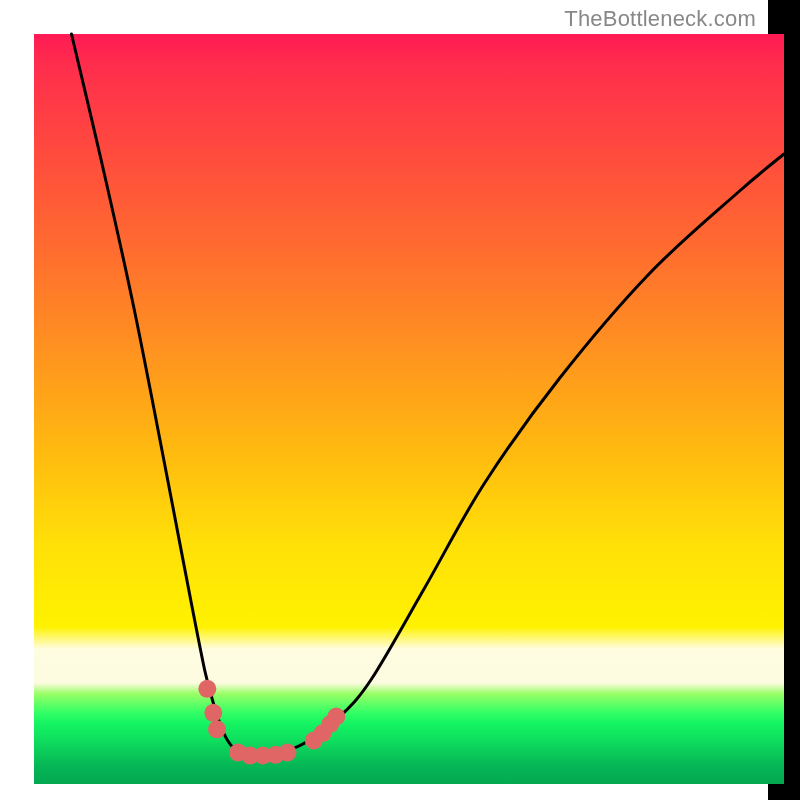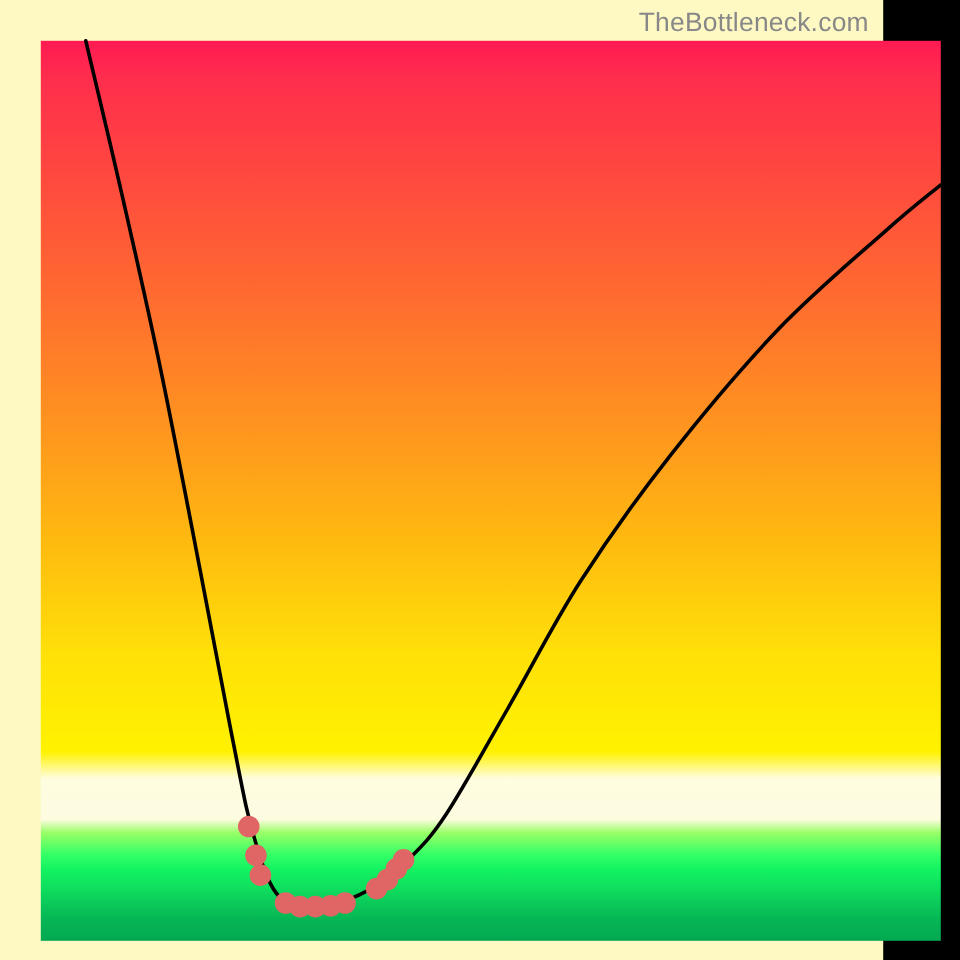--- a/index.html
+++ b/index.html
@@ -10,21 +10,22 @@
     background: #000;
     overflow: hidden;
     font-family: Arial, Helvetica, sans-serif;
   }
   .frame {
     position: absolute;
     left: 0;
     top: 0;
     width: 736px;
     height: 800px;
-    background: #fef9c3;
+    background: #ffffff;
+    padding-left: 32px;
   }
   .plot-area {
     position: absolute;
     left: 34px;
     top: 34px;
     width: 750px;
     height: 750px;
     
     background: linear-gradient(
       to bottom,

